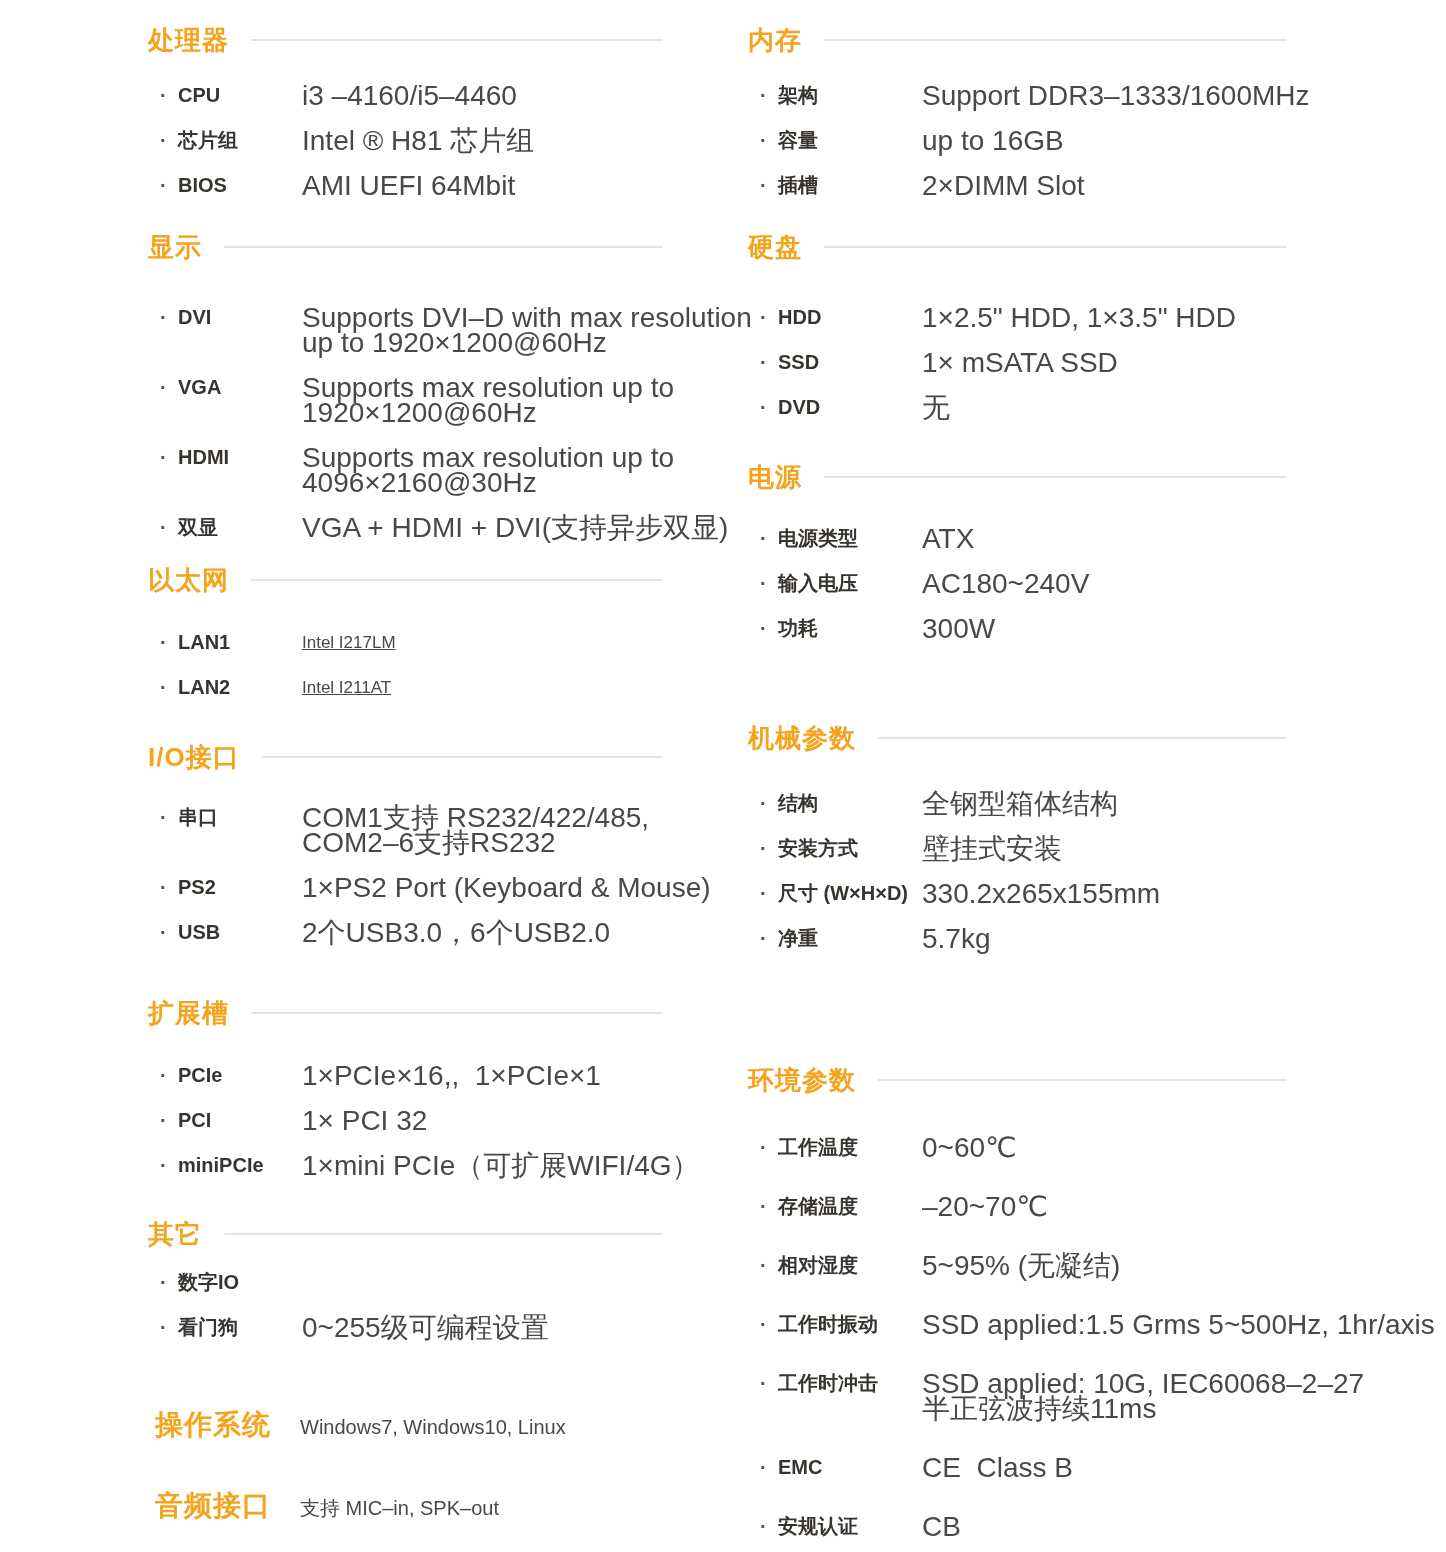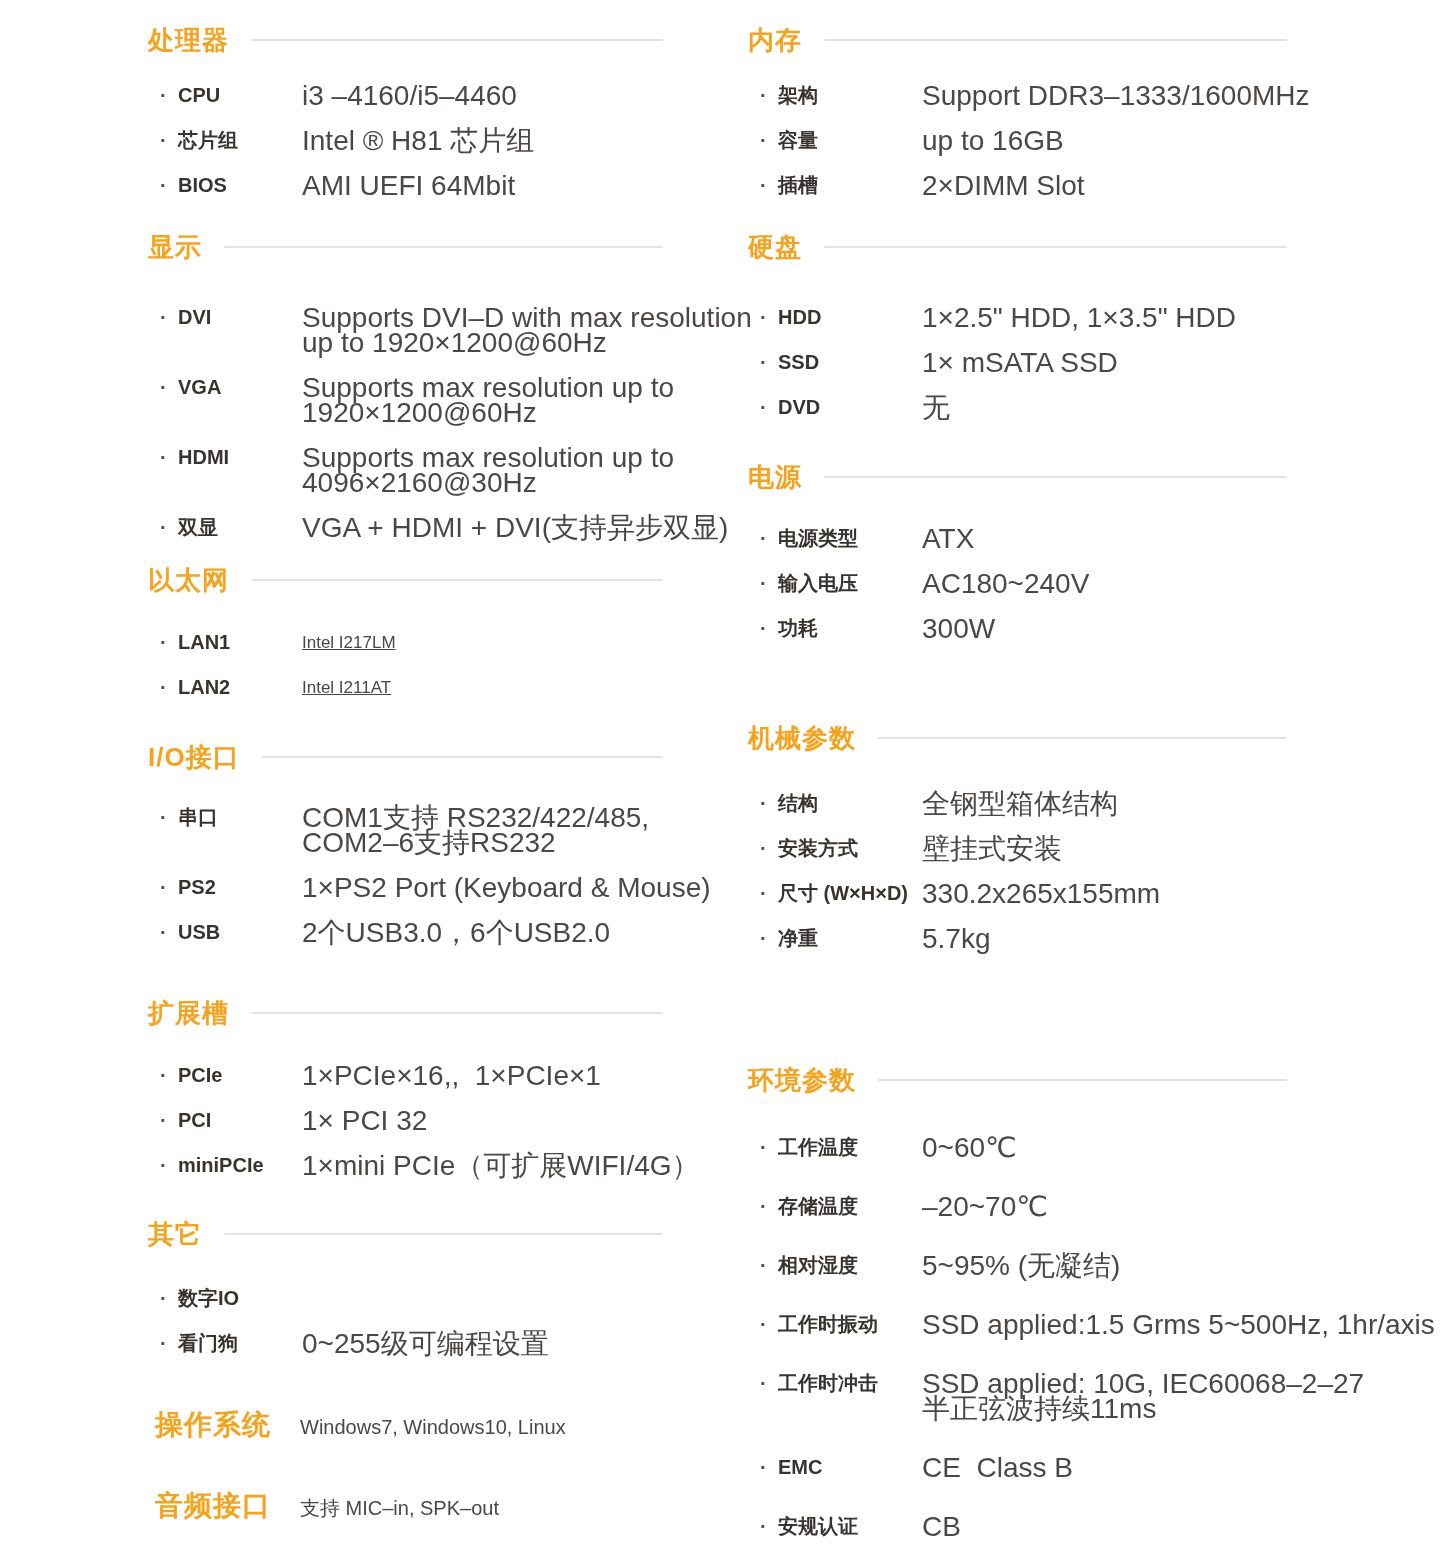--- a/index.html
+++ b/index.html
@@ -146,21 +146,21 @@
       <span class="val">1× PCI 32</span>
     </div>
     <div class="row">
       <span class="bullet">·</span>
       <span class="lbl">miniPCIe</span>
       <span class="val">1×mini PCIe（可扩展WIFI/4G）</span>
     </div>
   </div>
 
   <div class="sec" style="top:1218px">
-    <div class="sec-head" style="margin-bottom:36px">
+    <div class="sec-head" style="margin-bottom:20px">
       <span class="sec-title">其它</span>
       <div class="sec-line"></div>
     </div>
     <div class="row">
       <span class="bullet">·</span>
       <span class="lbl">数字IO</span>
     </div>
     <div class="row">
       <span class="bullet">·</span>
       <span class="lbl">看门狗</span>

